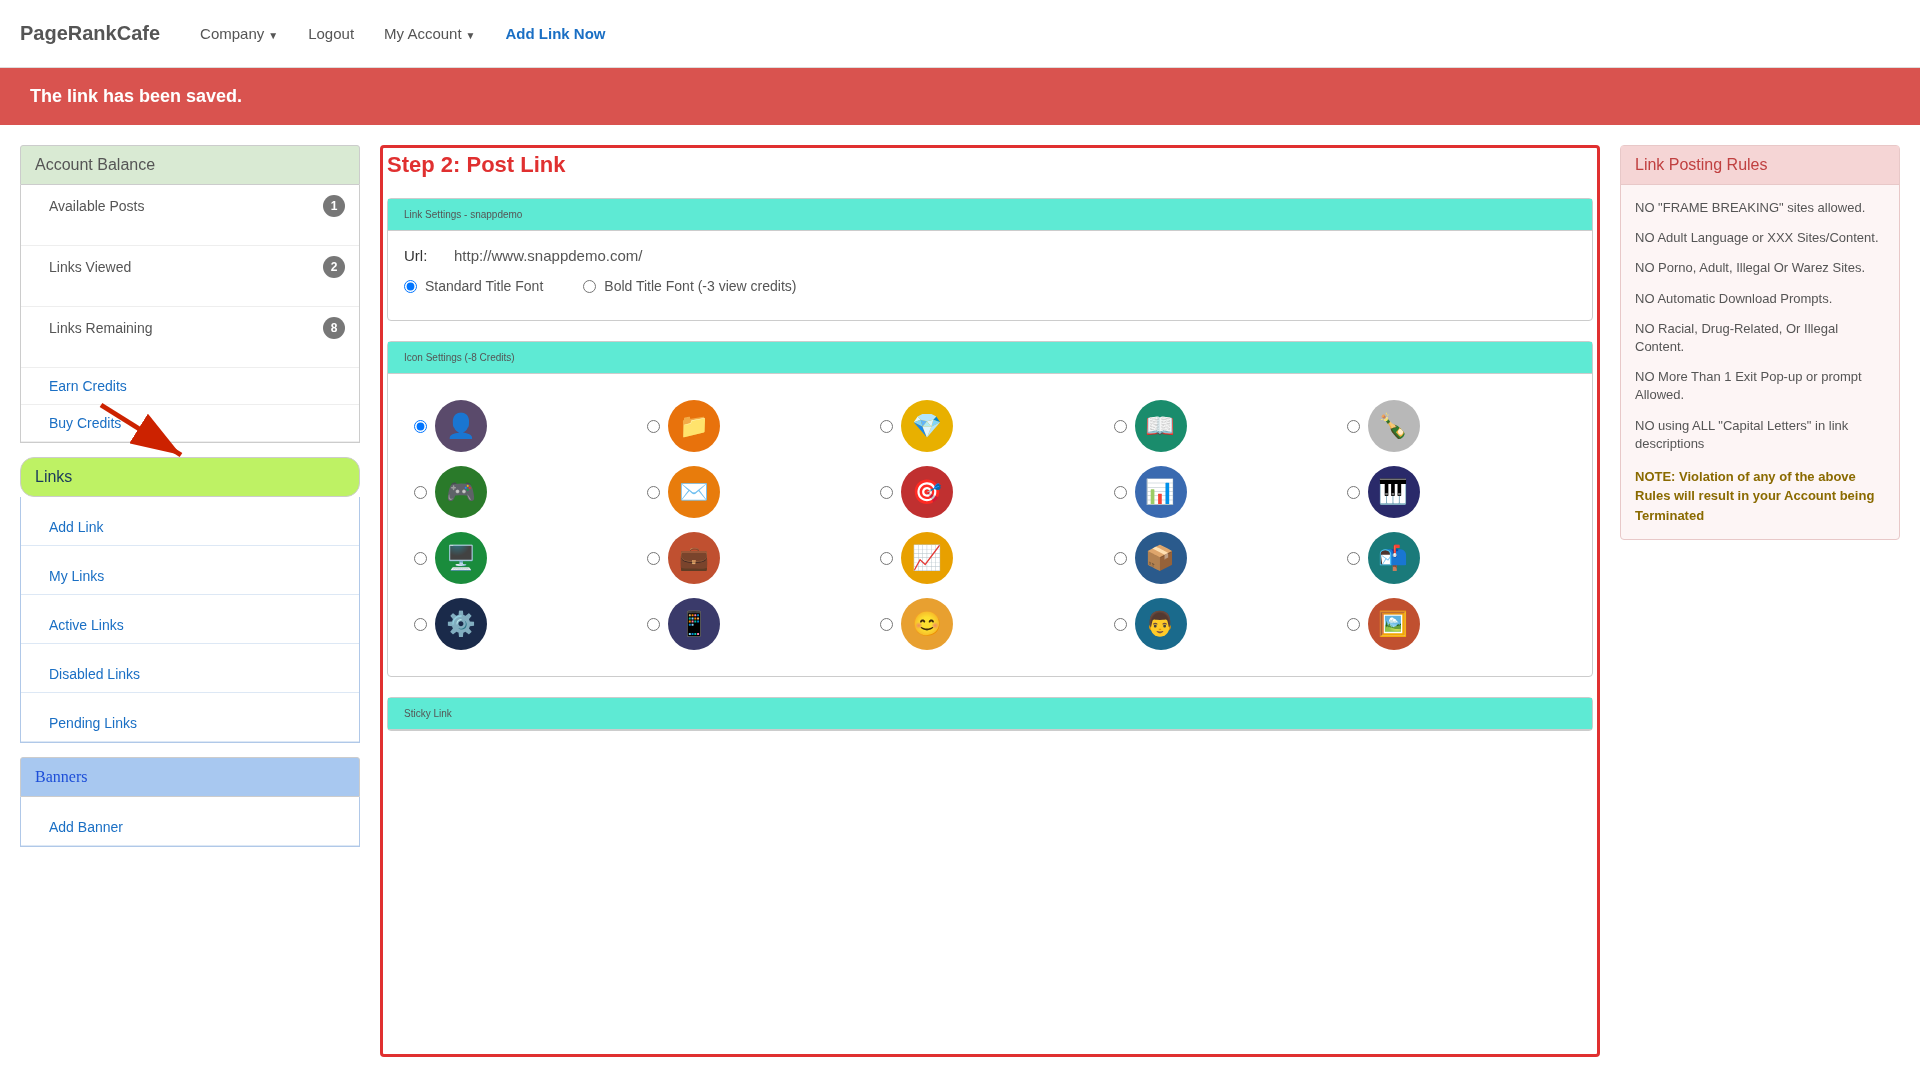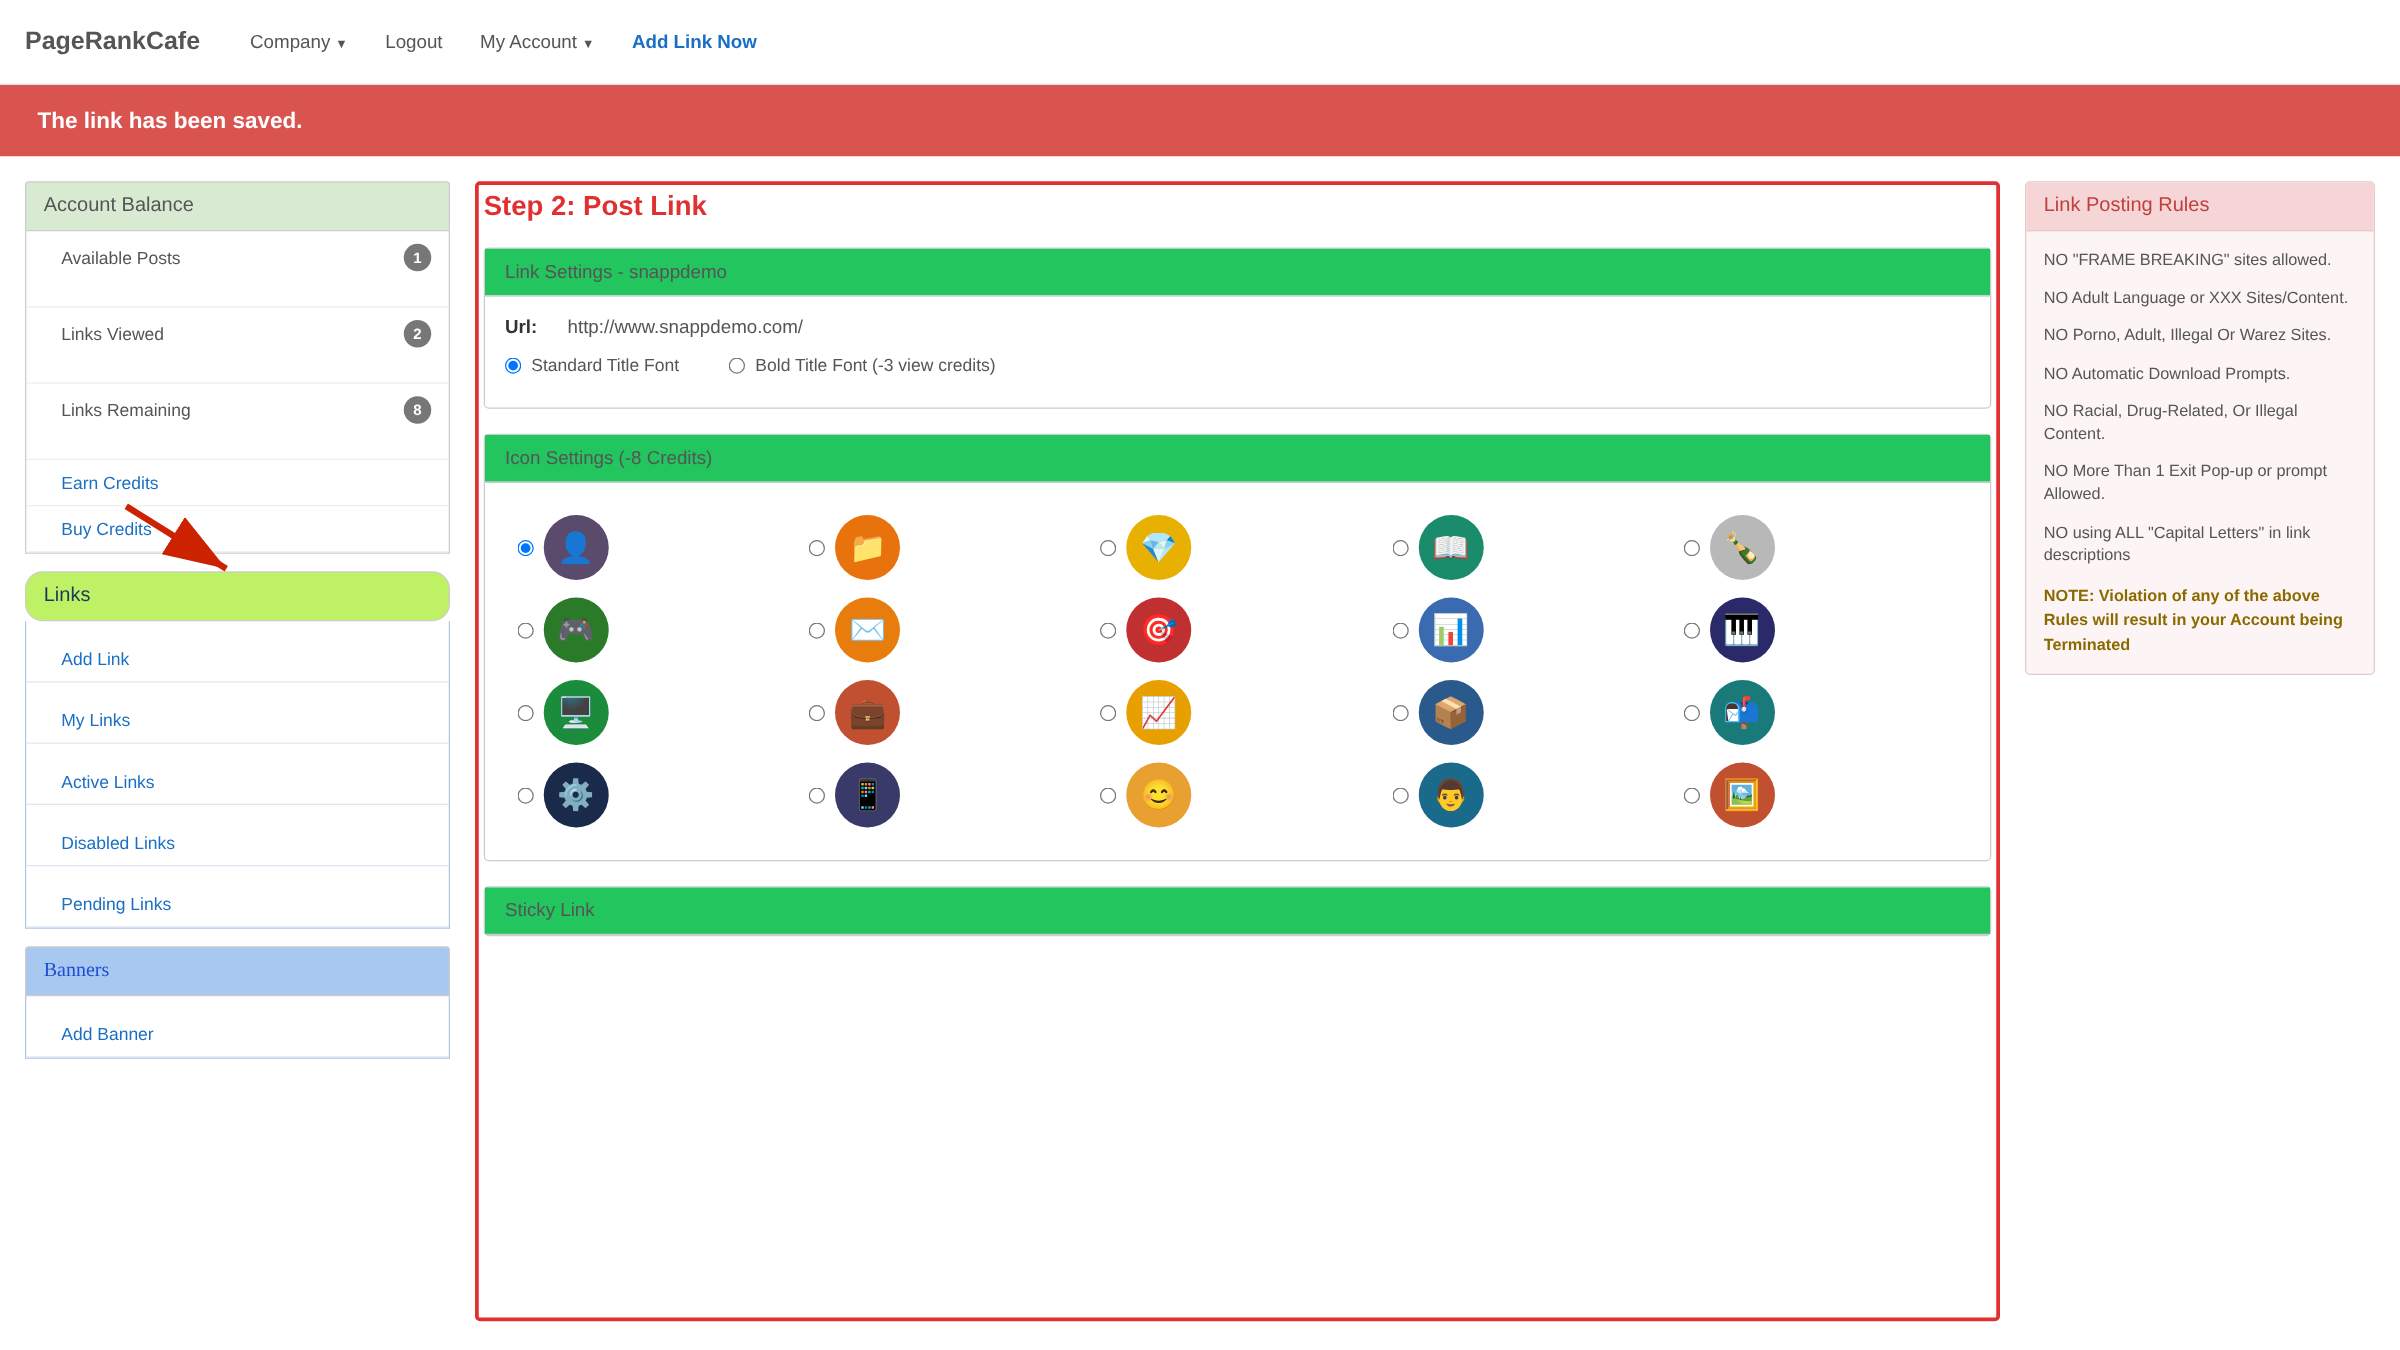--- a/index.html
+++ b/index.html
@@ -136,38 +136,38 @@
       margin-bottom: 20px;
     }
 
     .settings-panel {
       border: 1px solid #ccc;
       border-radius: 4px;
       margin-bottom: 20px;
       background: #fff;
     }
     .settings-panel-header {
-      background: #22c55e;
+      background: #5eead4;
       padding: 10px 16px;
-      font-size: 15px;
+      font-size: 10px;
       color: #555;
       border-bottom: 1px solid #ccc;
     }
     .settings-panel-body {
       padding: 16px;
     }
 
     .url-row {
       display: flex;
       align-items: center;
       margin-bottom: 14px;
       font-size: 15px;
     }
     .url-label {
-      font-weight: bold;
+      font-weight: normal;
       margin-right: 10px;
       min-width: 40px;
     }
     .url-value {
       color: #555;
     }
 
     .radio-row {
       display: flex;
       align-items: center;

